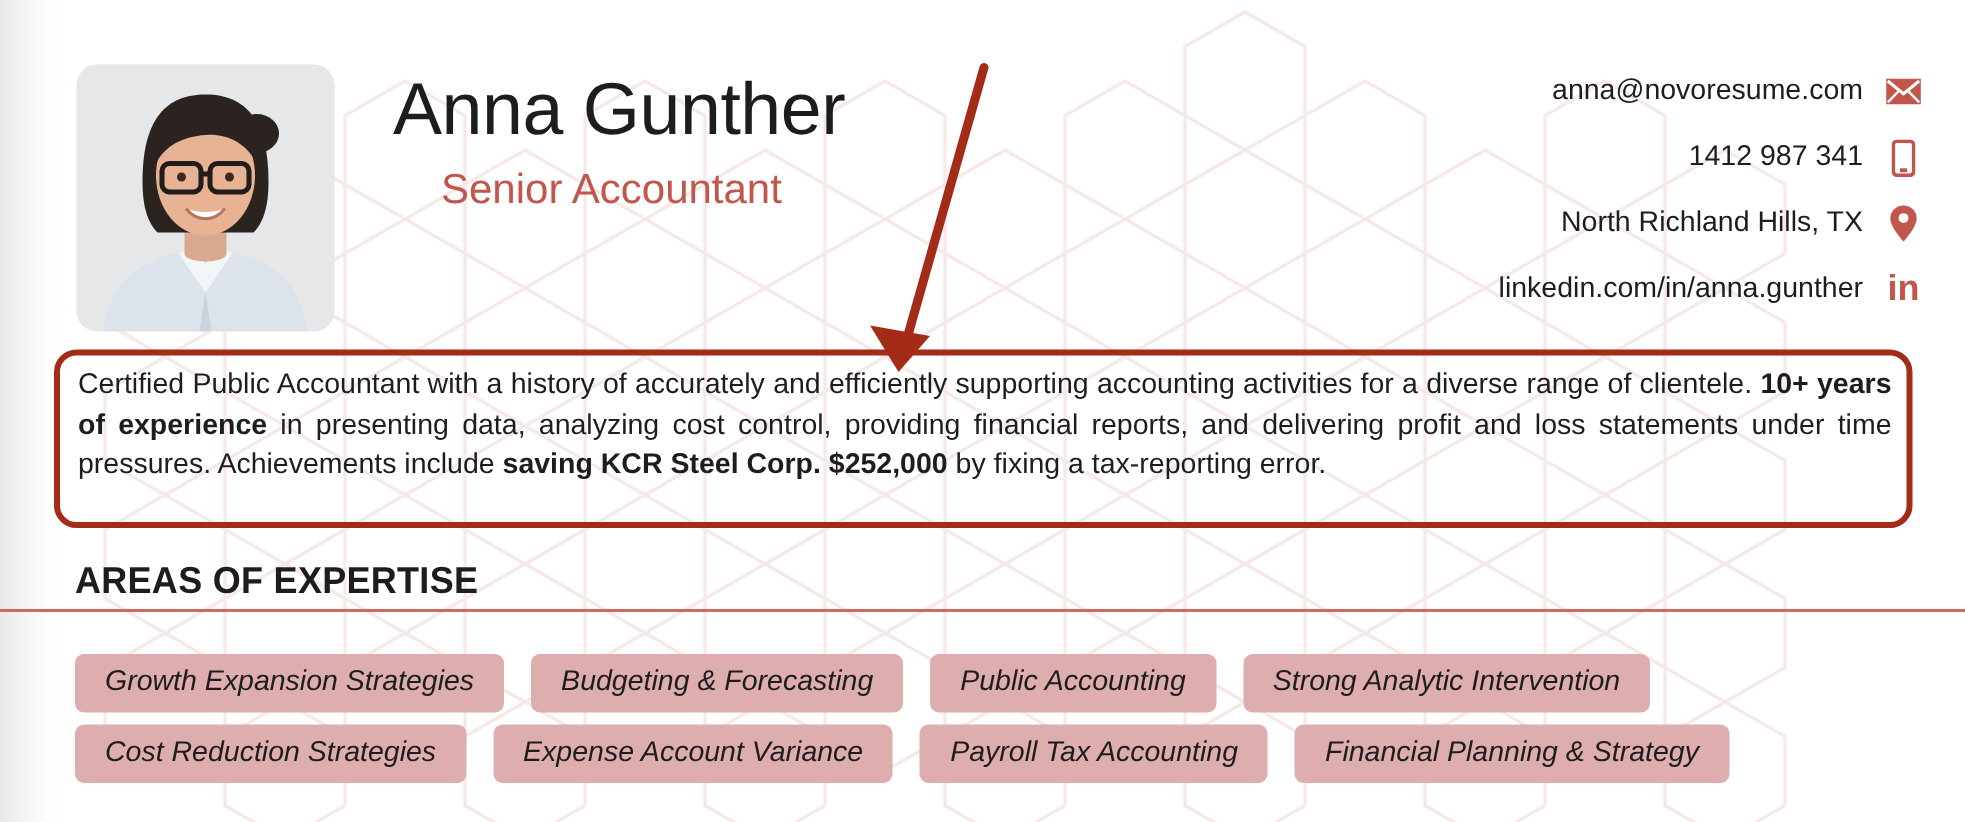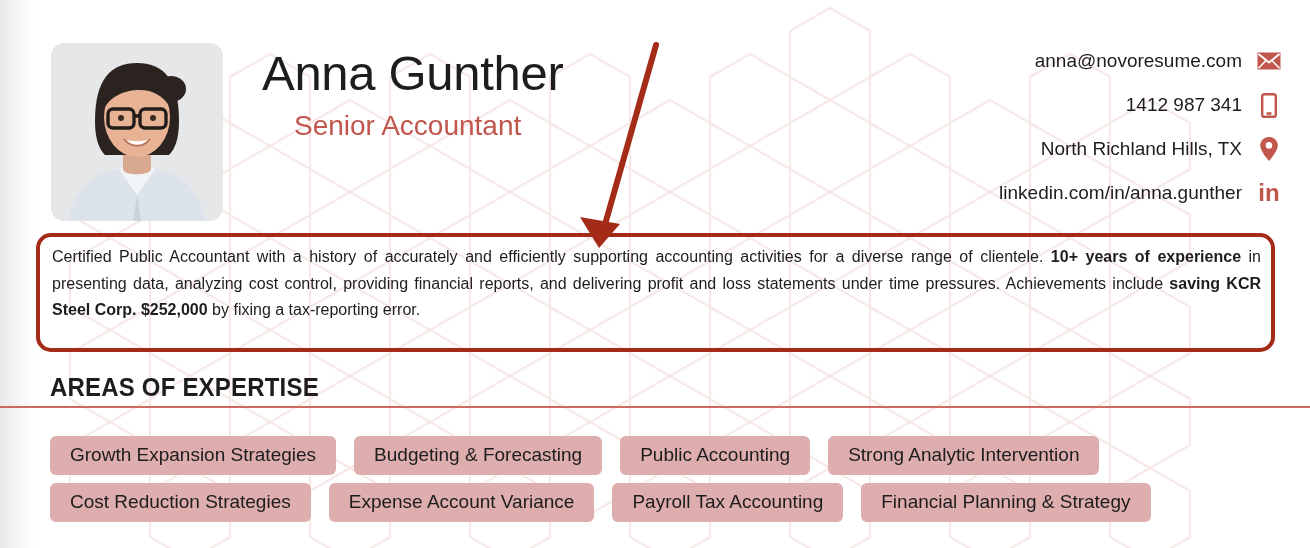--- a/index.html
+++ b/index.html
@@ -125,21 +125,21 @@
     box-sizing: border-box;
     border: 4px solid #a32b18;
     border-radius: 15px;
     background: transparent;
     z-index: 4;
   }
   .summary-text {
     position: absolute;
     left: 52px; top: 244px;
     width: 1209px;
-    font-size: 16px;
+    font-size: 19px;
     line-height: 26.5px;
     color: #1d1d1d;
     text-align: justify;
     z-index: 5;
   }
   .summary-text b { font-weight: 700; }
 
   
   .section-title {
     position: absolute;
@@ -162,20 +162,21 @@
   
   .tags {
     position: absolute;
     left: 50px; top: 436px;
     width: 1230px;
   }
   .tag-row {
     display: flex;
     gap: 18px;
     margin-bottom: 8px;
+    font-style: italic;
   }
   .tag {
     background: #deadad;
     border-radius: 6px;
     padding: 9px 20px 10px 20px;
     font-size: 19px;
     color: #1d1d1d;
     white-space: nowrap;
     line-height: 20px;
   }

